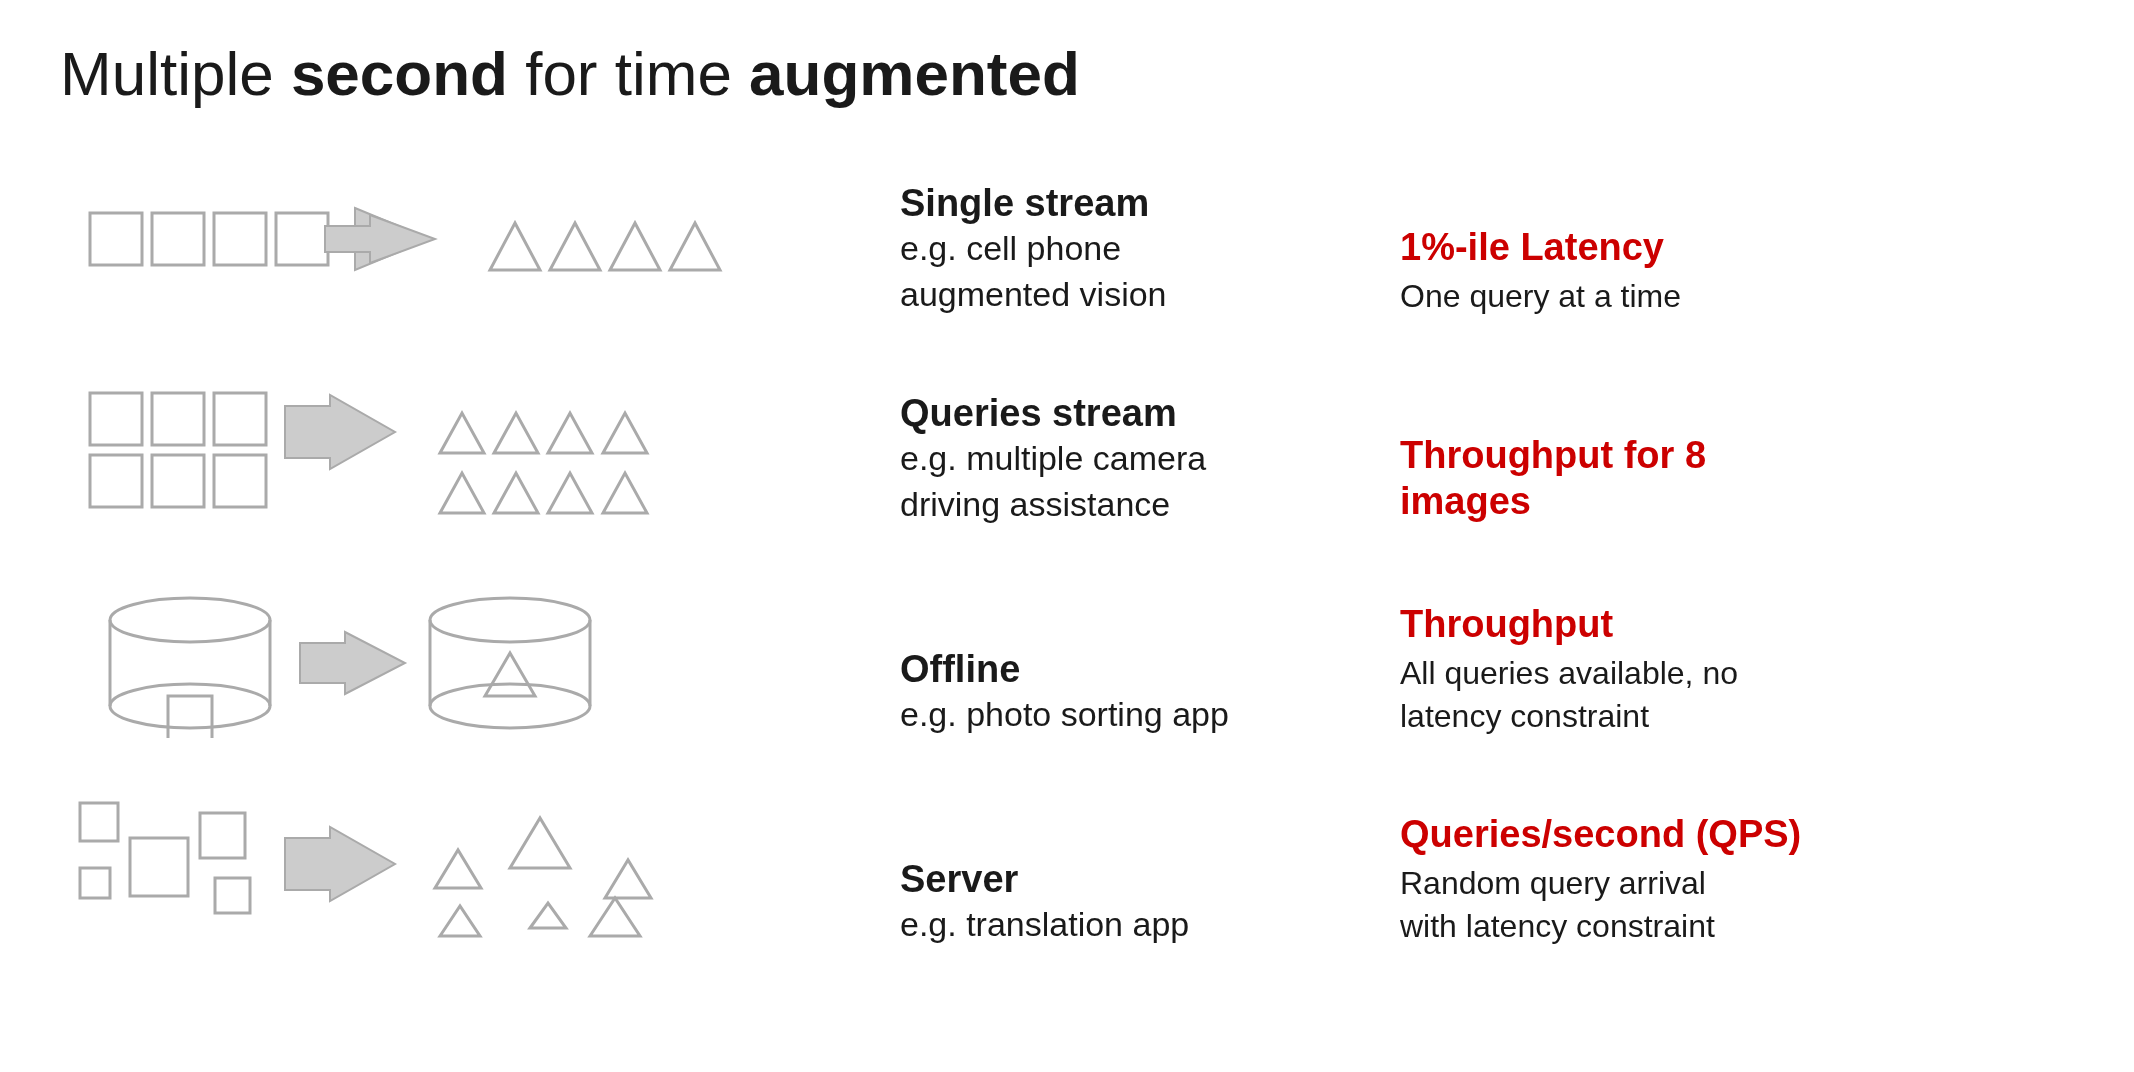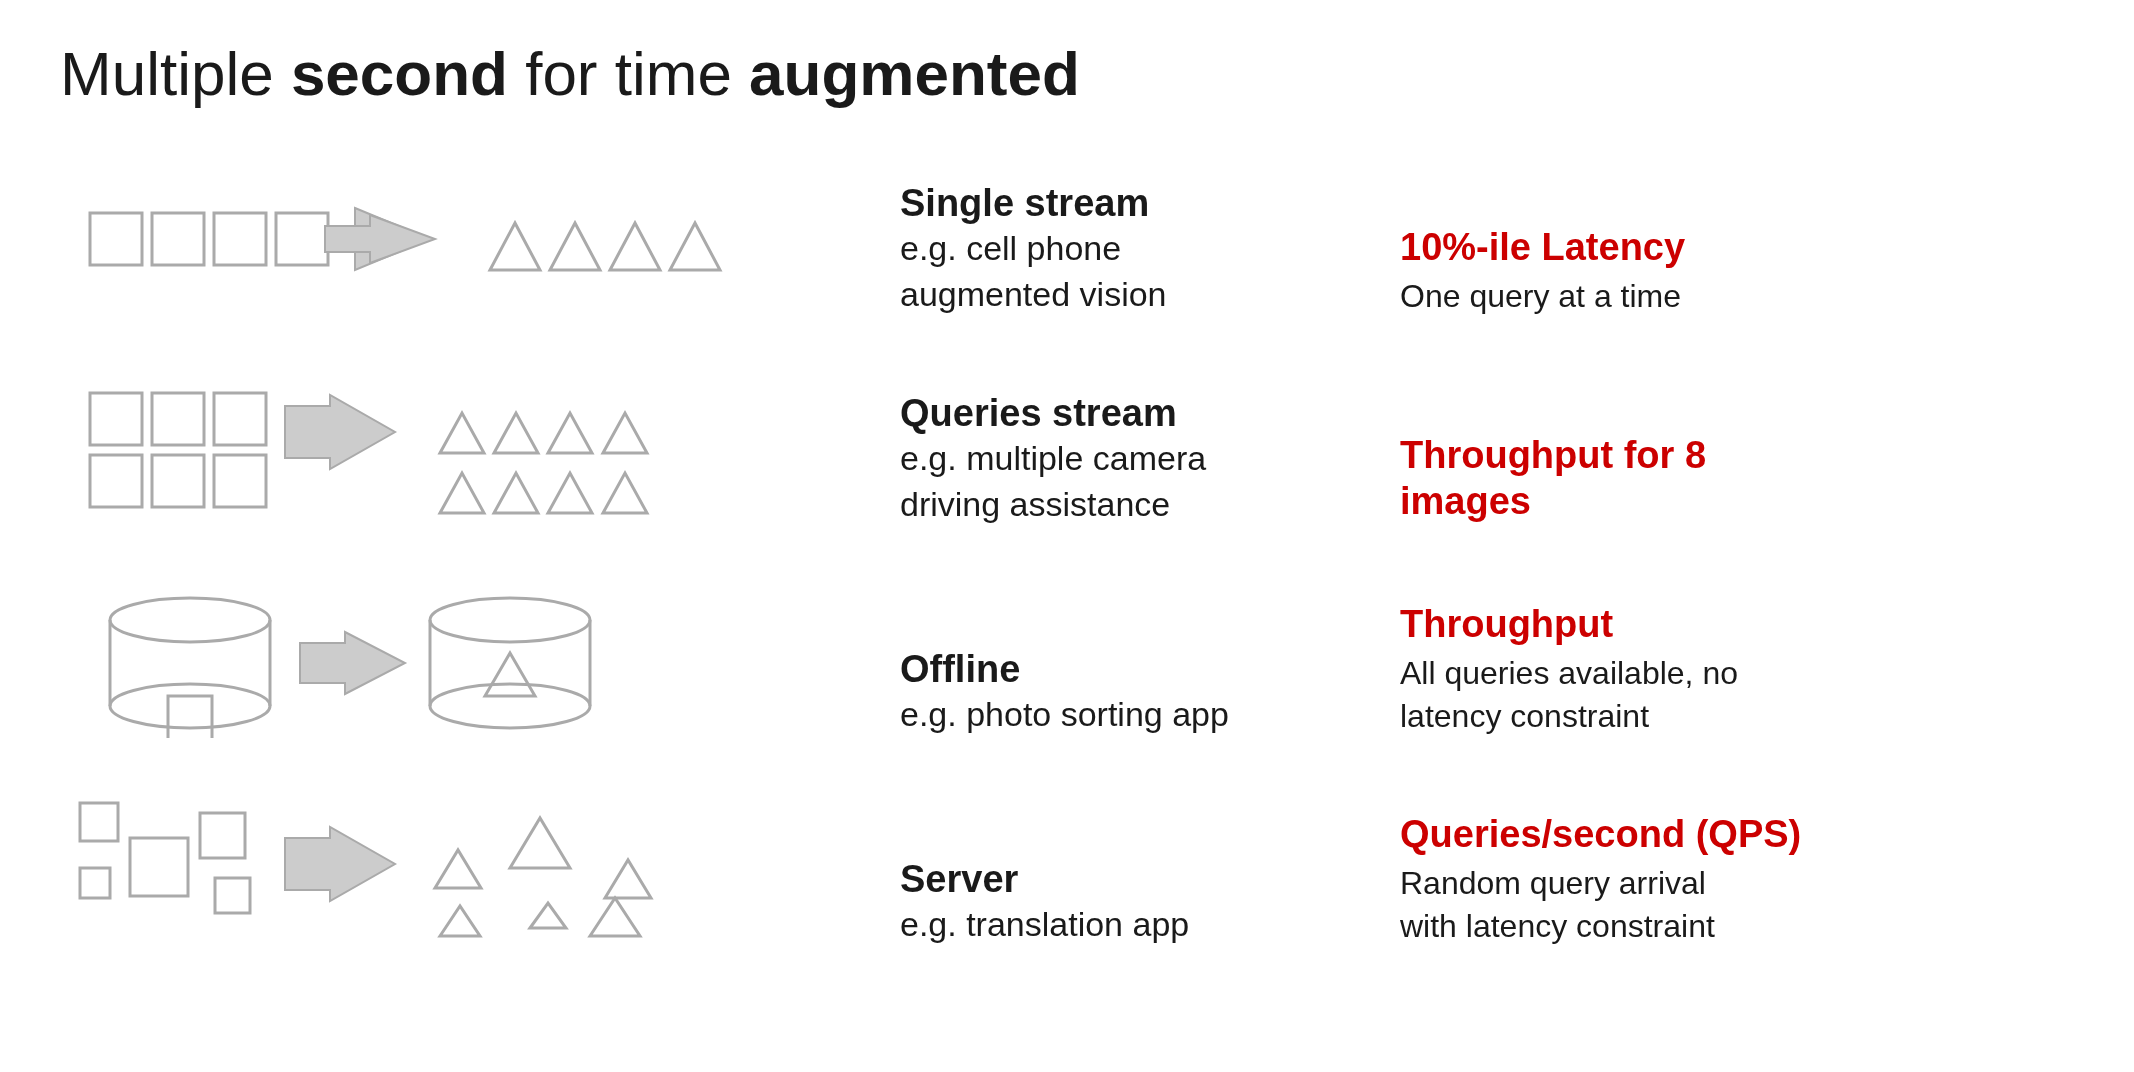--- a/index.html
+++ b/index.html
@@ -120,21 +120,21 @@
         <polygon points="490,112 515,65 540,112" class="tri-fill"></polygon>
         <polygon points="550,112 575,65 600,112" class="tri-fill"></polygon>
         <polygon points="610,112 635,65 660,112" class="tri-fill"></polygon>
       </svg>
     </div>
     <div class="scenario-info">
       <div class="scenario-name">Single stream</div>
       <div class="scenario-example">e.g. cell phone<br>augmented vision</div>
     </div>
     <div class="metric-info">
-      <div class="metric-name">10%-ile Latency</div>
+      <div class="metric-name">1%-ile Latency</div>
       <div class="metric-desc">One query at a time</div>
     </div>
   </div>
 
   <div class="scenario-row">
     <div class="diagram-area">
       <svg class="diagram-svg" viewBox="0 0 780 160" xmlns="http://www.w3.org/2000/svg">
 
         <rect x="30" y="25" width="52" height="52" class="sq"></rect>
         <rect x="92" y="25" width="52" height="52" class="sq"></rect>

